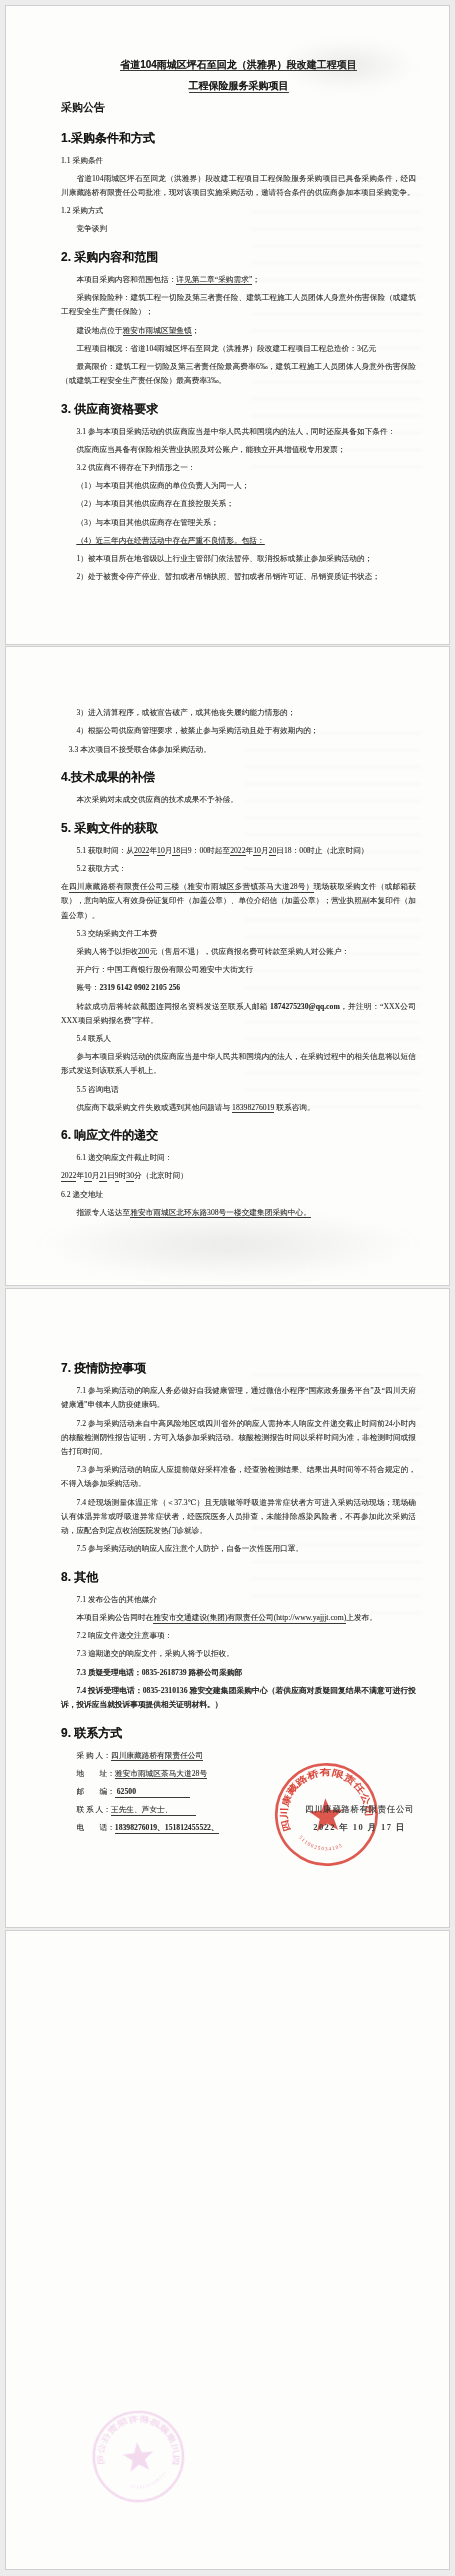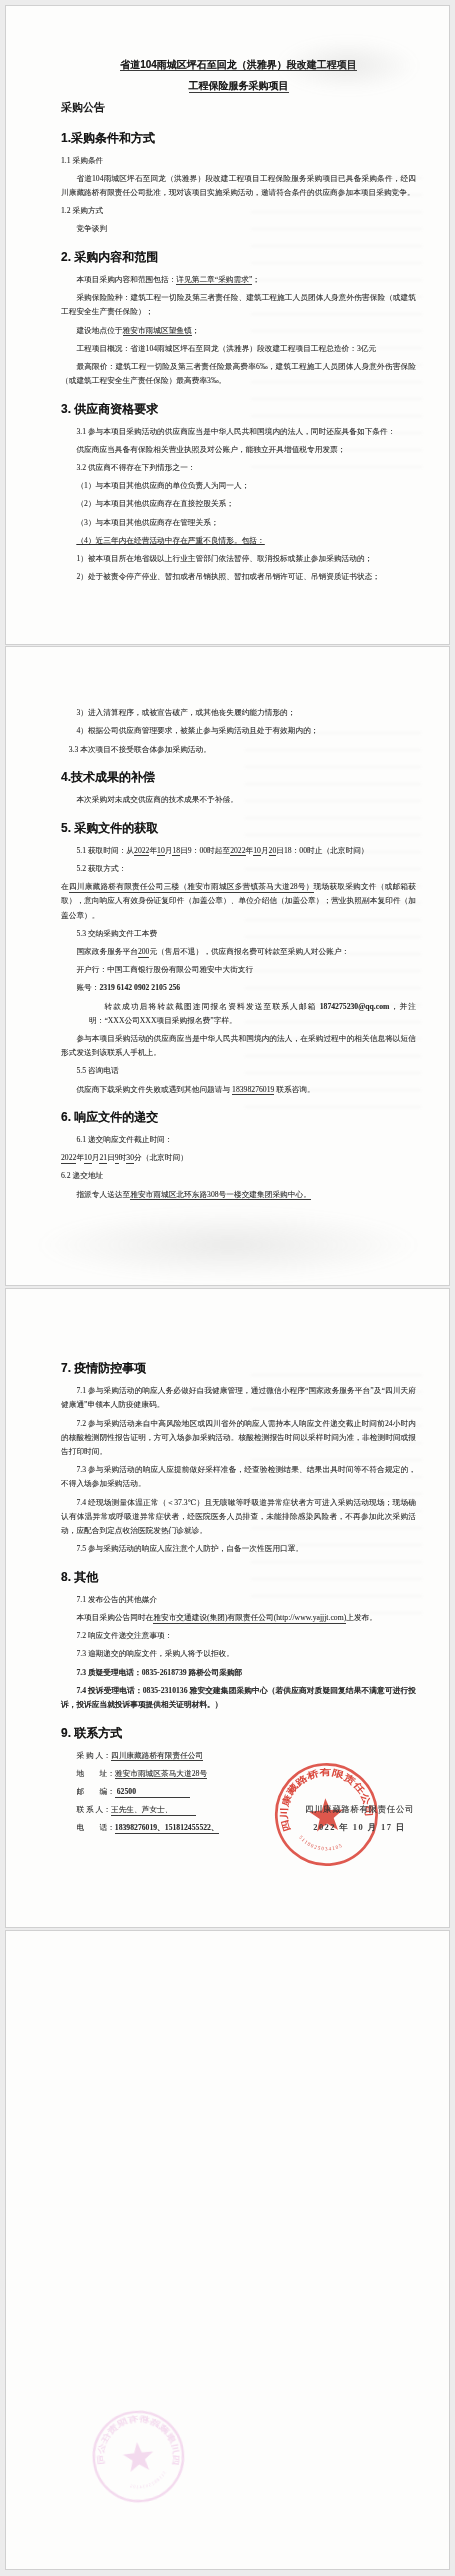--- a/index.html
+++ b/index.html
@@ -76,24 +76,25 @@
       <div class="blk p" style="text-indent: 2em;"><span>3）进入清算程序，或被宣告破产，或其他丧失履约能力情形的；</span></div>
       <div class="blk p" style="text-indent: 2em;"><span>4）根据公司供应商管理要求，被禁止参与采购活动且处于有效期内的；</span></div>
       <div class="blk p" style="text-indent: 1em;"><span>3.3 本次项目不接受联合体参加采购活动。</span></div>
       <div class="blk h"><span>4.技术成果的补偿</span></div>
       <div class="blk p" style="text-indent: 2em;"><span>本次采购对未成交供应商的技术成果不予补偿。</span></div>
       <div class="blk h"><span>5. 采购文件的获取</span></div>
       <div class="blk p" style="text-indent: 2em;"><span>5.1 获取时间：从</span><span class="u">2022</span><span>年</span><span class="u">10</span><span>月</span><span class="u">18</span><span>日9：00时起至</span><span class="u">2022</span><span>年</span><span class="u">10</span><span>月</span><span class="u">20</span><span>日18：00时止（北京时间）</span></div>
       <div class="blk p" style="text-indent: 2em;"><span>5.2 获取方式：</span></div>
       <div class="blk p" style="text-indent: 0em;"><span>在</span><span class="u">四川康藏路桥有限责任公司三楼（雅安市雨城区多营镇茶马大道28号）</span><span>现场获取采购文件（或邮箱获取），意向响应人有效身份证复印件（加盖公章）、单位介绍信（加盖公章）；营业执照副本复印件（加盖公章）。</span></div>
       <div class="blk p" style="text-indent: 2em;"><span>5.3 交纳采购文件工本费</span></div>
-      <div class="blk p" style="text-indent: 2em;"><span>国家政务服务平台</span><span class="u">200</span><span>元（售后不退），供应商报名费可转款至采购人对公账户：</span></div>
+      <div class="blk p" style="text-indent: 2em;"><span>采购人将予以拒收</span><span class="u">200</span><span>元（售后不退），供应商报名费可转款至采购人对公账户：</span></div>
       <div class="blk p" style="text-indent: 2em;"><span>开户行：中国工商银行股份有限公司雅安中大街支行</span></div>
       <div class="blk p" style="text-indent: 2em;"><span>账号：</span><span class="b">2319 6142 0902 2105 256</span></div>
-      <div class="blk p" style="text-indent: 2em; margin-left: 28px;"><span>转款成功后将转款截图连同报名资料发送至联系人邮箱 </span><span class="b">1874275230@qq.com</span><span>，并注明：“XXX公司XXX项目采购报名费”字样。</span></div>
+      <div class="blk p" style="text-indent: 2em;"><span>转款成功后将转款截图连同报名资料发送至联系人邮箱 </span><span class="b">1874275230@qq.com</span><span>，并注明：“XXX公司XXX项目采购报名费”字样。</span></div>
+      <div class="blk p" style="text-indent: 2em;"><span>5.4 联系人</span></div>
       <div class="blk p" style="text-indent: 2em;"><span>参与本项目采购活动的供应商应当是中华人民共和国境内的法人，在采购过程中的相关信息将以短信形式发送到该联系人手机上。</span></div>
       <div class="blk p" style="text-indent: 2em;"><span>5.5 咨询电话</span></div>
       <div class="blk p" style="text-indent: 2em;"><span>供应商下载采购文件失败或遇到其他问题请与 </span><span class="u">18398276019</span><span> 联系咨询。</span></div>
       <div class="blk h"><span>6. 响应文件的递交</span></div>
       <div class="blk p" style="text-indent: 2em;"><span>6.1 递交响应文件截止时间：</span></div>
       <div class="blk p" style="text-indent: 0em;"><span class="u">2022</span><span>年</span><span class="u">10</span><span>月</span><span class="u">21</span><span>日</span><span class="u">9</span><span>时</span><span class="u">30</span><span>分（北京时间）</span></div>
       <div class="blk p" style="text-indent: 0em;"><span>6.2 递交地址</span></div>
       <div class="blk p" style="text-indent: 2em;"><span>指派专人送达至</span><span class="u">雅安市雨城区北环东路308号一楼交建集团采购中心。</span></div>
     </div>
   <div class="bleed" style="left:239px;top:85px;width:176px;height:387px;"></div>

